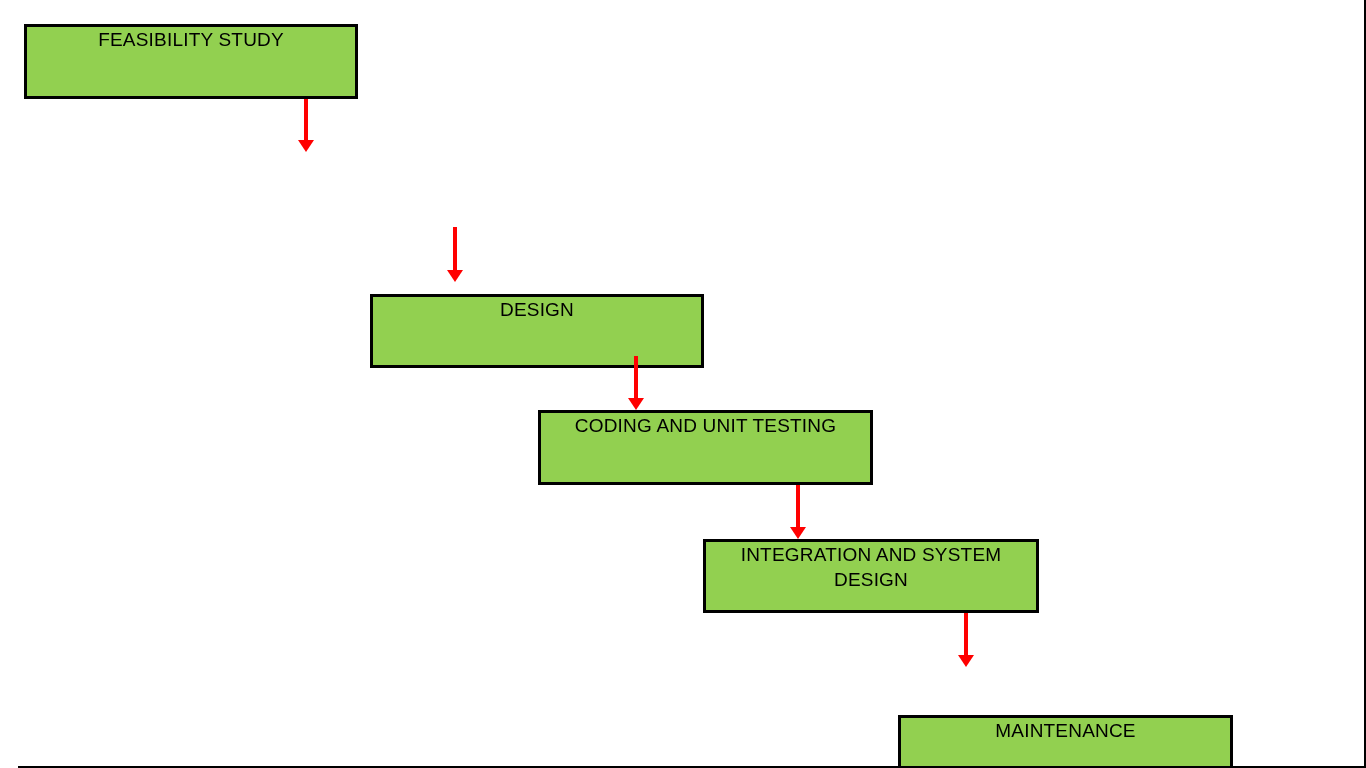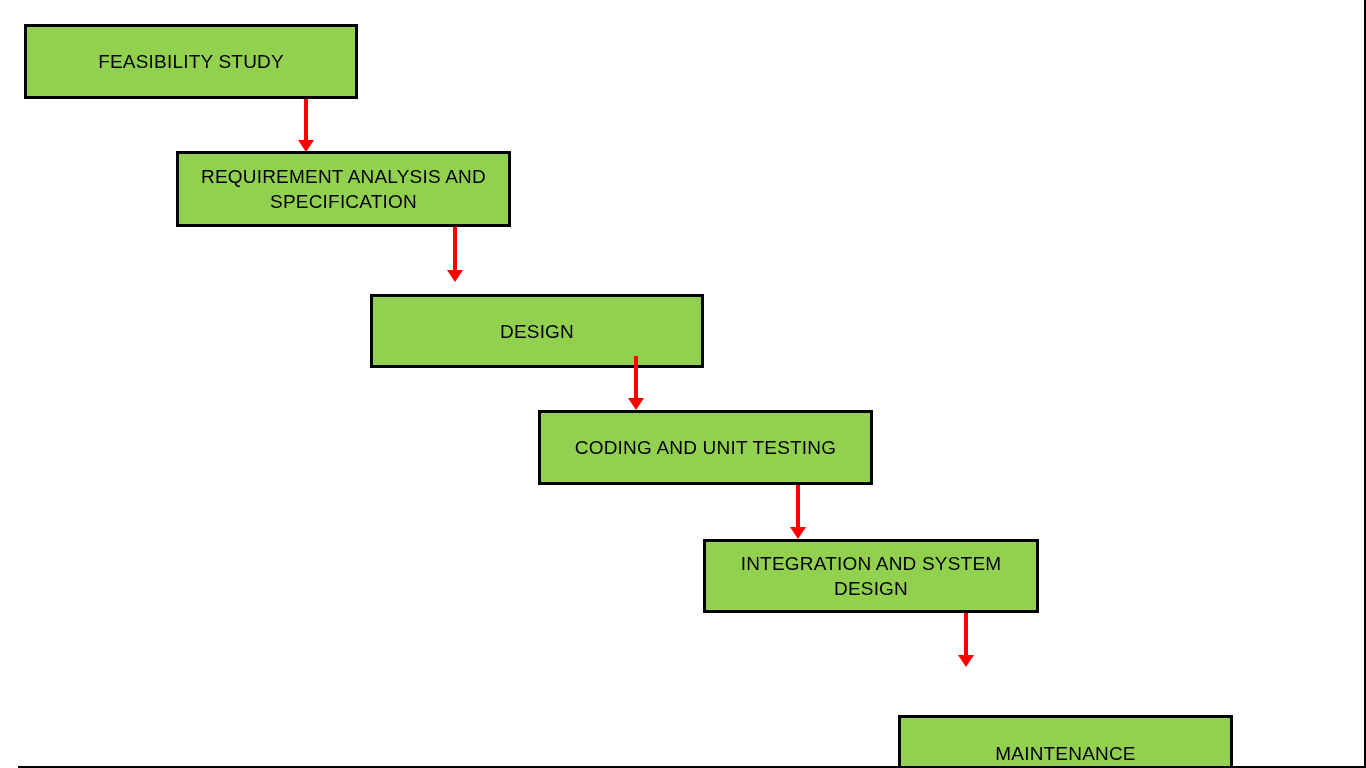--- a/index.html
+++ b/index.html
@@ -19,21 +19,20 @@
   }
   
   .stage {
     position: absolute;
     box-sizing: border-box;
     background: #92D050;
     border: 3px solid #000000;
     display: flex;
     flex-direction: column;
     align-items: center;
-    justify-content: center;
     text-align: center;
     color: #000000;
     font-size: 19px;
     line-height: 25px;
     letter-spacing: 0.2px;
   }
   .stage span { display: block; white-space: nowrap; }
   .b1 { left: 24px;  top: 24px;  width: 334px; height: 75px; }
   .b2 { left: 176px; top: 151px; width: 335px; height: 76px; }
   .b3 { left: 370px; top: 282px; width: 334px; height: 74px; margin-top: 12px; }
@@ -92,24 +91,20 @@
 
   <div class="stage b1">
     <span>FEASIBILITY STUDY</span>
   </div>
 
   <div class="arrow a1">
     <div class="shaft"></div>
     <div class="head"></div>
   </div>
 
-  <div class="stage b2">
-    <span>REQUIREMENT ANALYSIS AND</span>
-    <span>SPECIFICATION</span>
-  </div>
 
   <div class="arrow a2">
     <div class="shaft"></div>
     <div class="head"></div>
   </div>
 
   <div class="stage b3">
     <span>DESIGN</span>
   </div>
 

